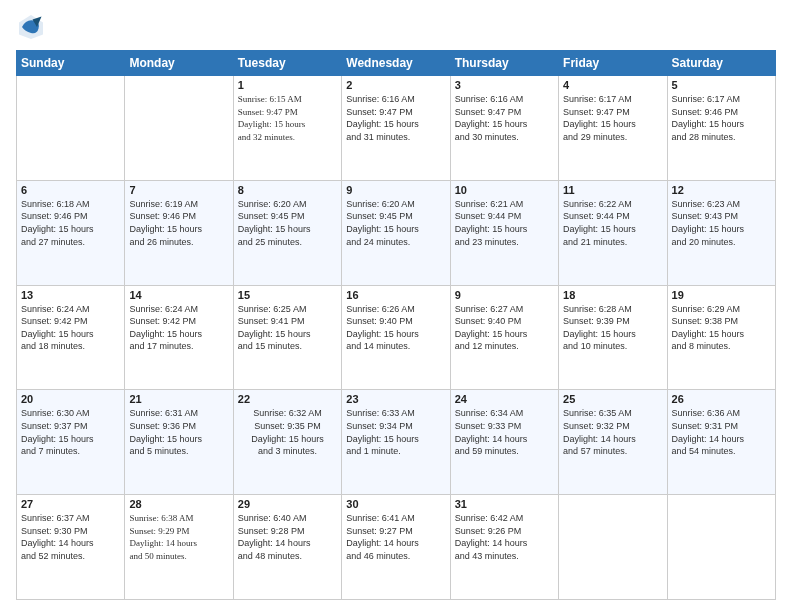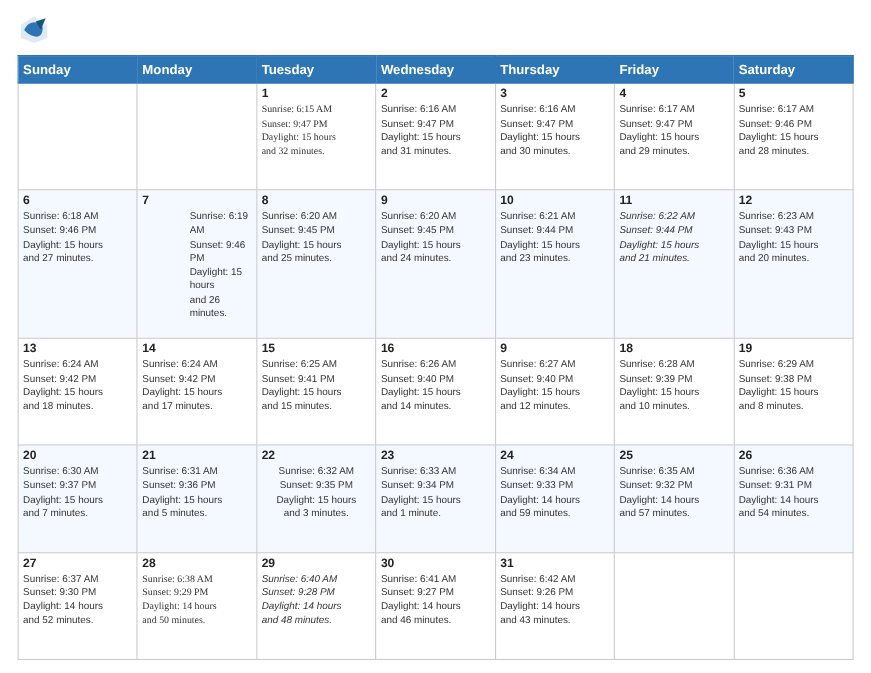--- a/index.html
+++ b/index.html
@@ -172,21 +172,21 @@
         <tr>
           <td>
             <span class="day-num">6</span>
             <div class="day-info" style="white-space: pre-line;">Sunrise: 6:18 AM
 Sunset: 9:46 PM
 Daylight: 15 hours
 and 27 minutes.</div>
           </td>
           <td>
             <span class="day-num">7</span>
-            <div class="day-info" style="white-space: pre-line; margin-left: 43px;">Sunrise: 6:19 AM
+            <div class="day-info" style="white-space: pre-line;">Sunrise: 6:19 AM
 Sunset: 9:46 PM
 Daylight: 15 hours
 and 26 minutes.</div>
           </td>
           <td>
             <span class="day-num">8</span>
             <div class="day-info" style="white-space: pre-line;">Sunrise: 6:20 AM
 Sunset: 9:45 PM
 Daylight: 15 hours
 and 25 minutes.</div>
@@ -200,21 +200,21 @@
           </td>
           <td>
             <span class="day-num">10</span>
             <div class="day-info" style="white-space: pre-line;">Sunrise: 6:21 AM
 Sunset: 9:44 PM
 Daylight: 15 hours
 and 23 minutes.</div>
           </td>
           <td>
             <span class="day-num">11</span>
-            <div class="day-info" style="white-space: pre-line; font-style: italic;">Sunrise: 6:22 AM
+            <div class="day-info" style="white-space: pre-line;">Sunrise: 6:22 AM
 Sunset: 9:44 PM
 Daylight: 15 hours
 and 21 minutes.</div>
           </td>
           <td>
             <span class="day-num">12</span>
             <div class="day-info" style="white-space: pre-line;">Sunrise: 6:23 AM
 Sunset: 9:43 PM
 Daylight: 15 hours
 and 20 minutes.</div>
@@ -332,21 +332,21 @@
           </td>
           <td>
             <span class="day-num">28</span>
             <div class="day-info" style="white-space: pre-line; font-family: Liberation Serif, serif;">Sunrise: 6:38 AM
 Sunset: 9:29 PM
 Daylight: 14 hours
 and 50 minutes.</div>
           </td>
           <td>
             <span class="day-num">29</span>
-            <div class="day-info" style="white-space: pre-line; font-style: italic;">Sunrise: 6:40 AM
+            <div class="day-info" style="white-space: pre-line;">Sunrise: 6:40 AM
 Sunset: 9:28 PM
 Daylight: 14 hours
 and 48 minutes.</div>
           </td>
           <td>
             <span class="day-num">30</span>
             <div class="day-info" style="white-space: pre-line;">Sunrise: 6:41 AM
 Sunset: 9:27 PM
 Daylight: 14 hours
 and 46 minutes.</div>

